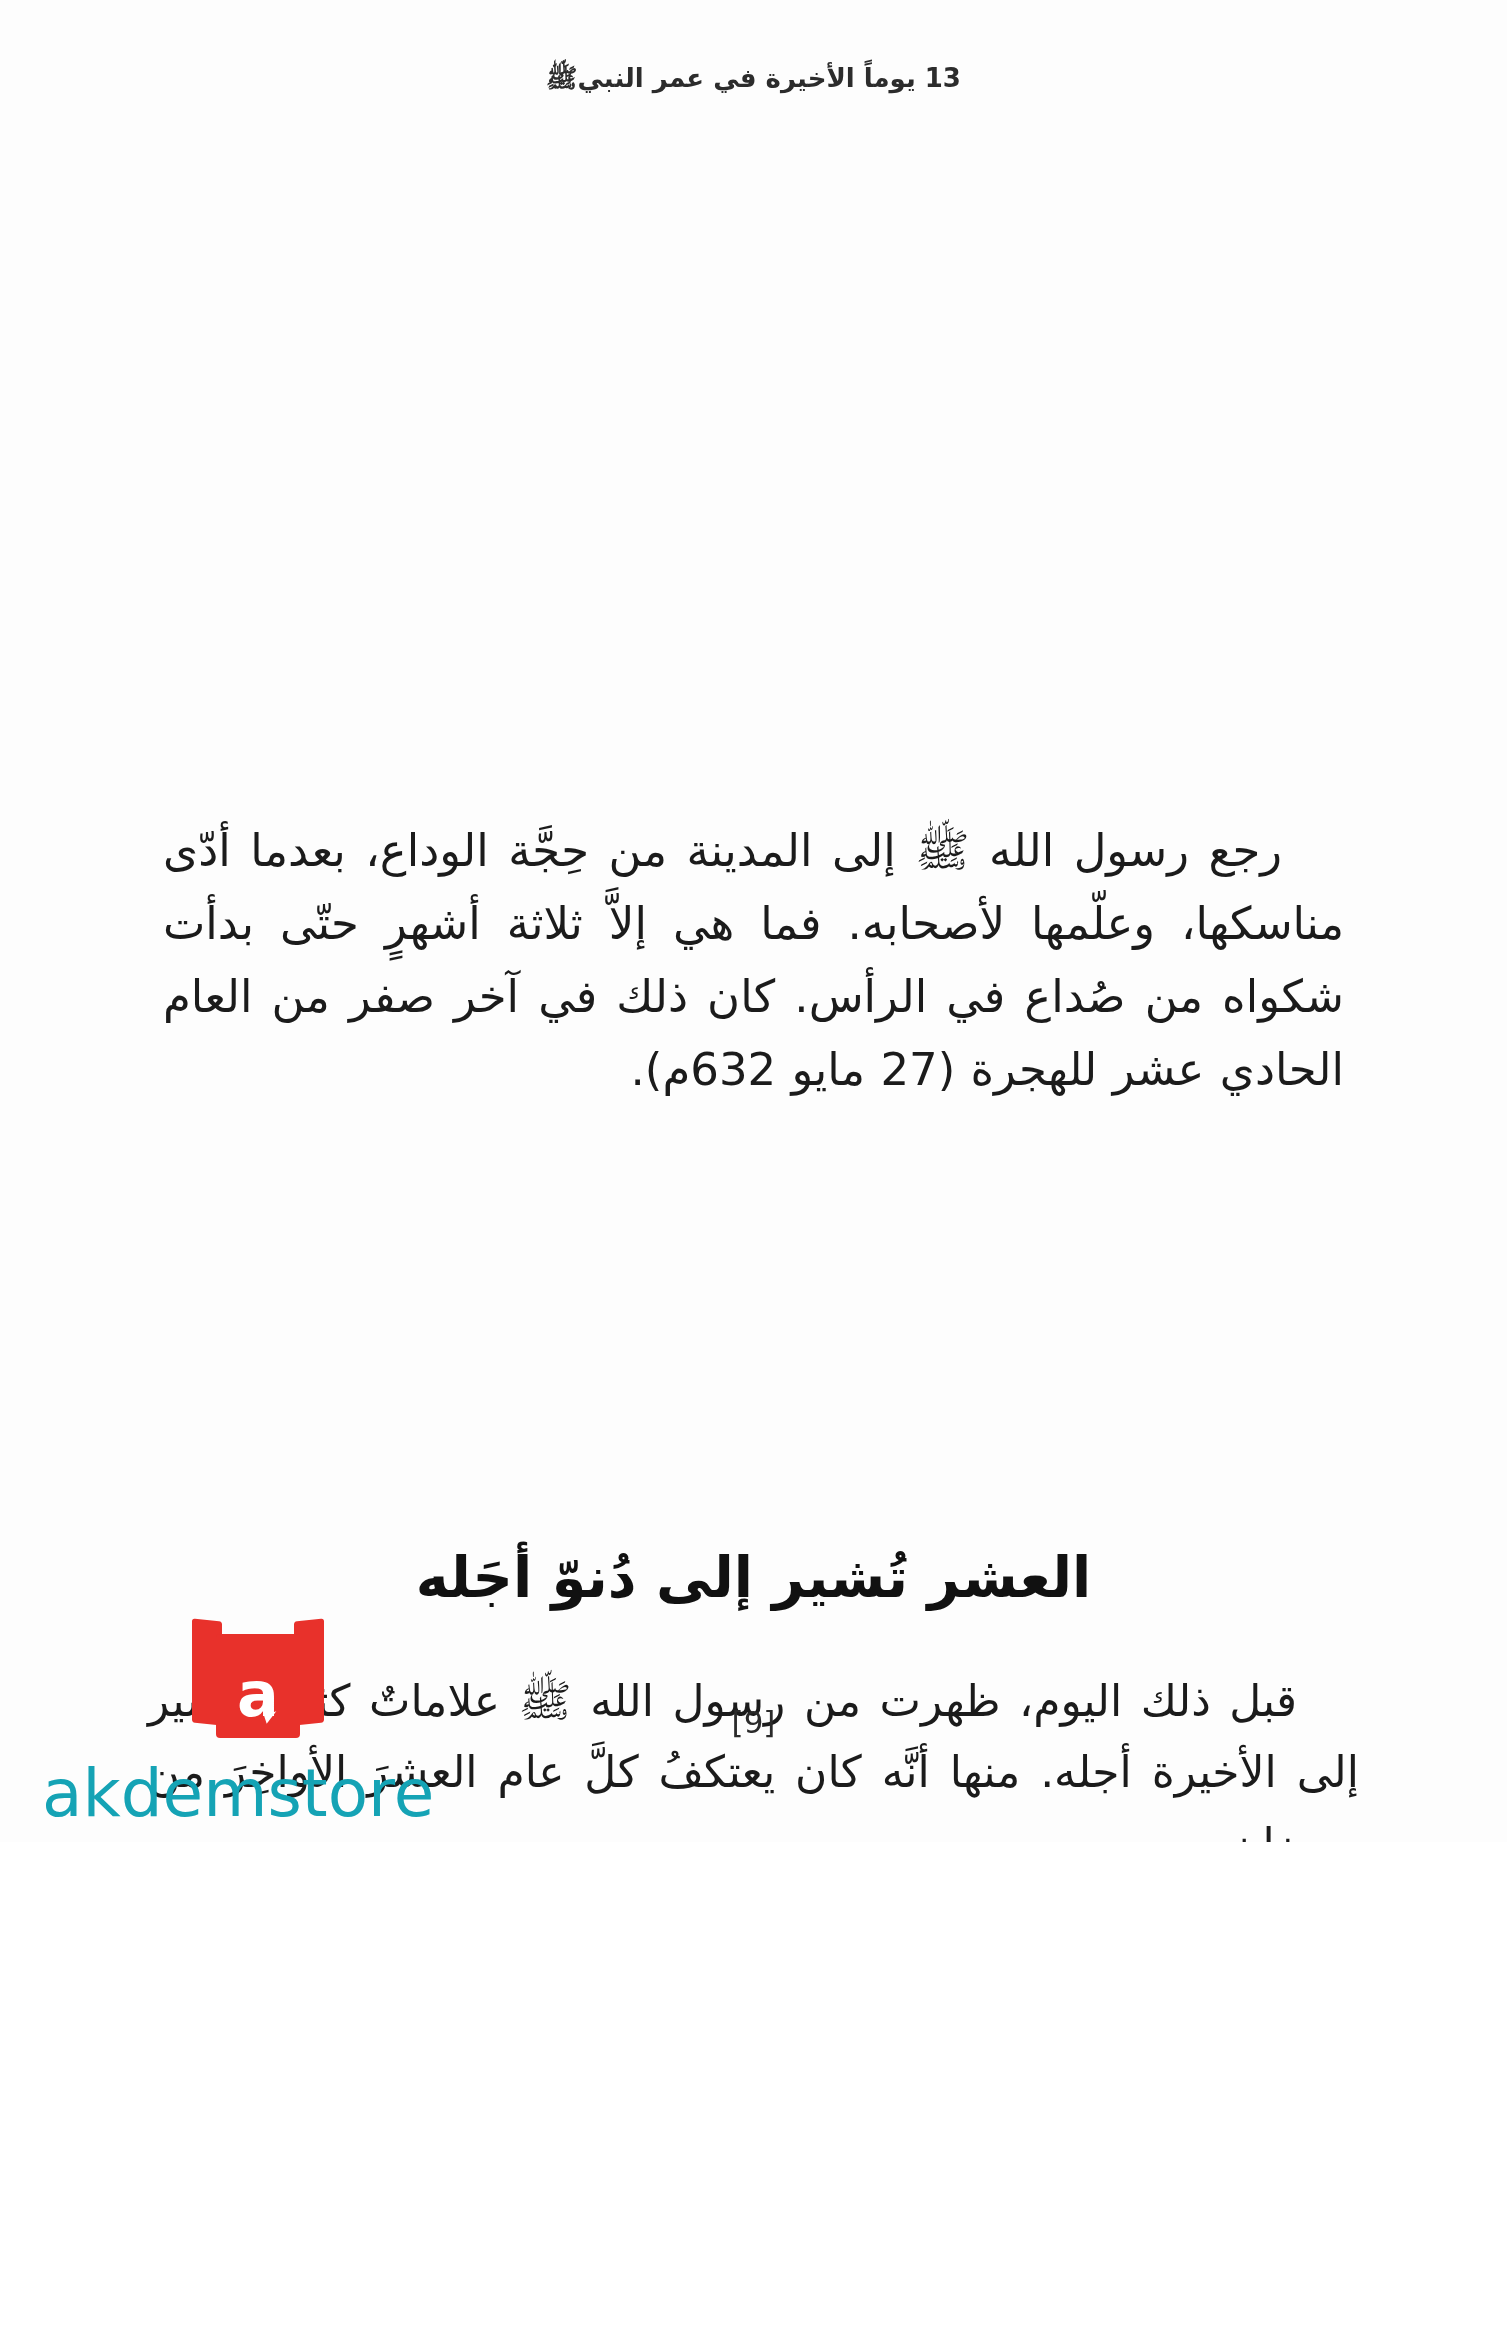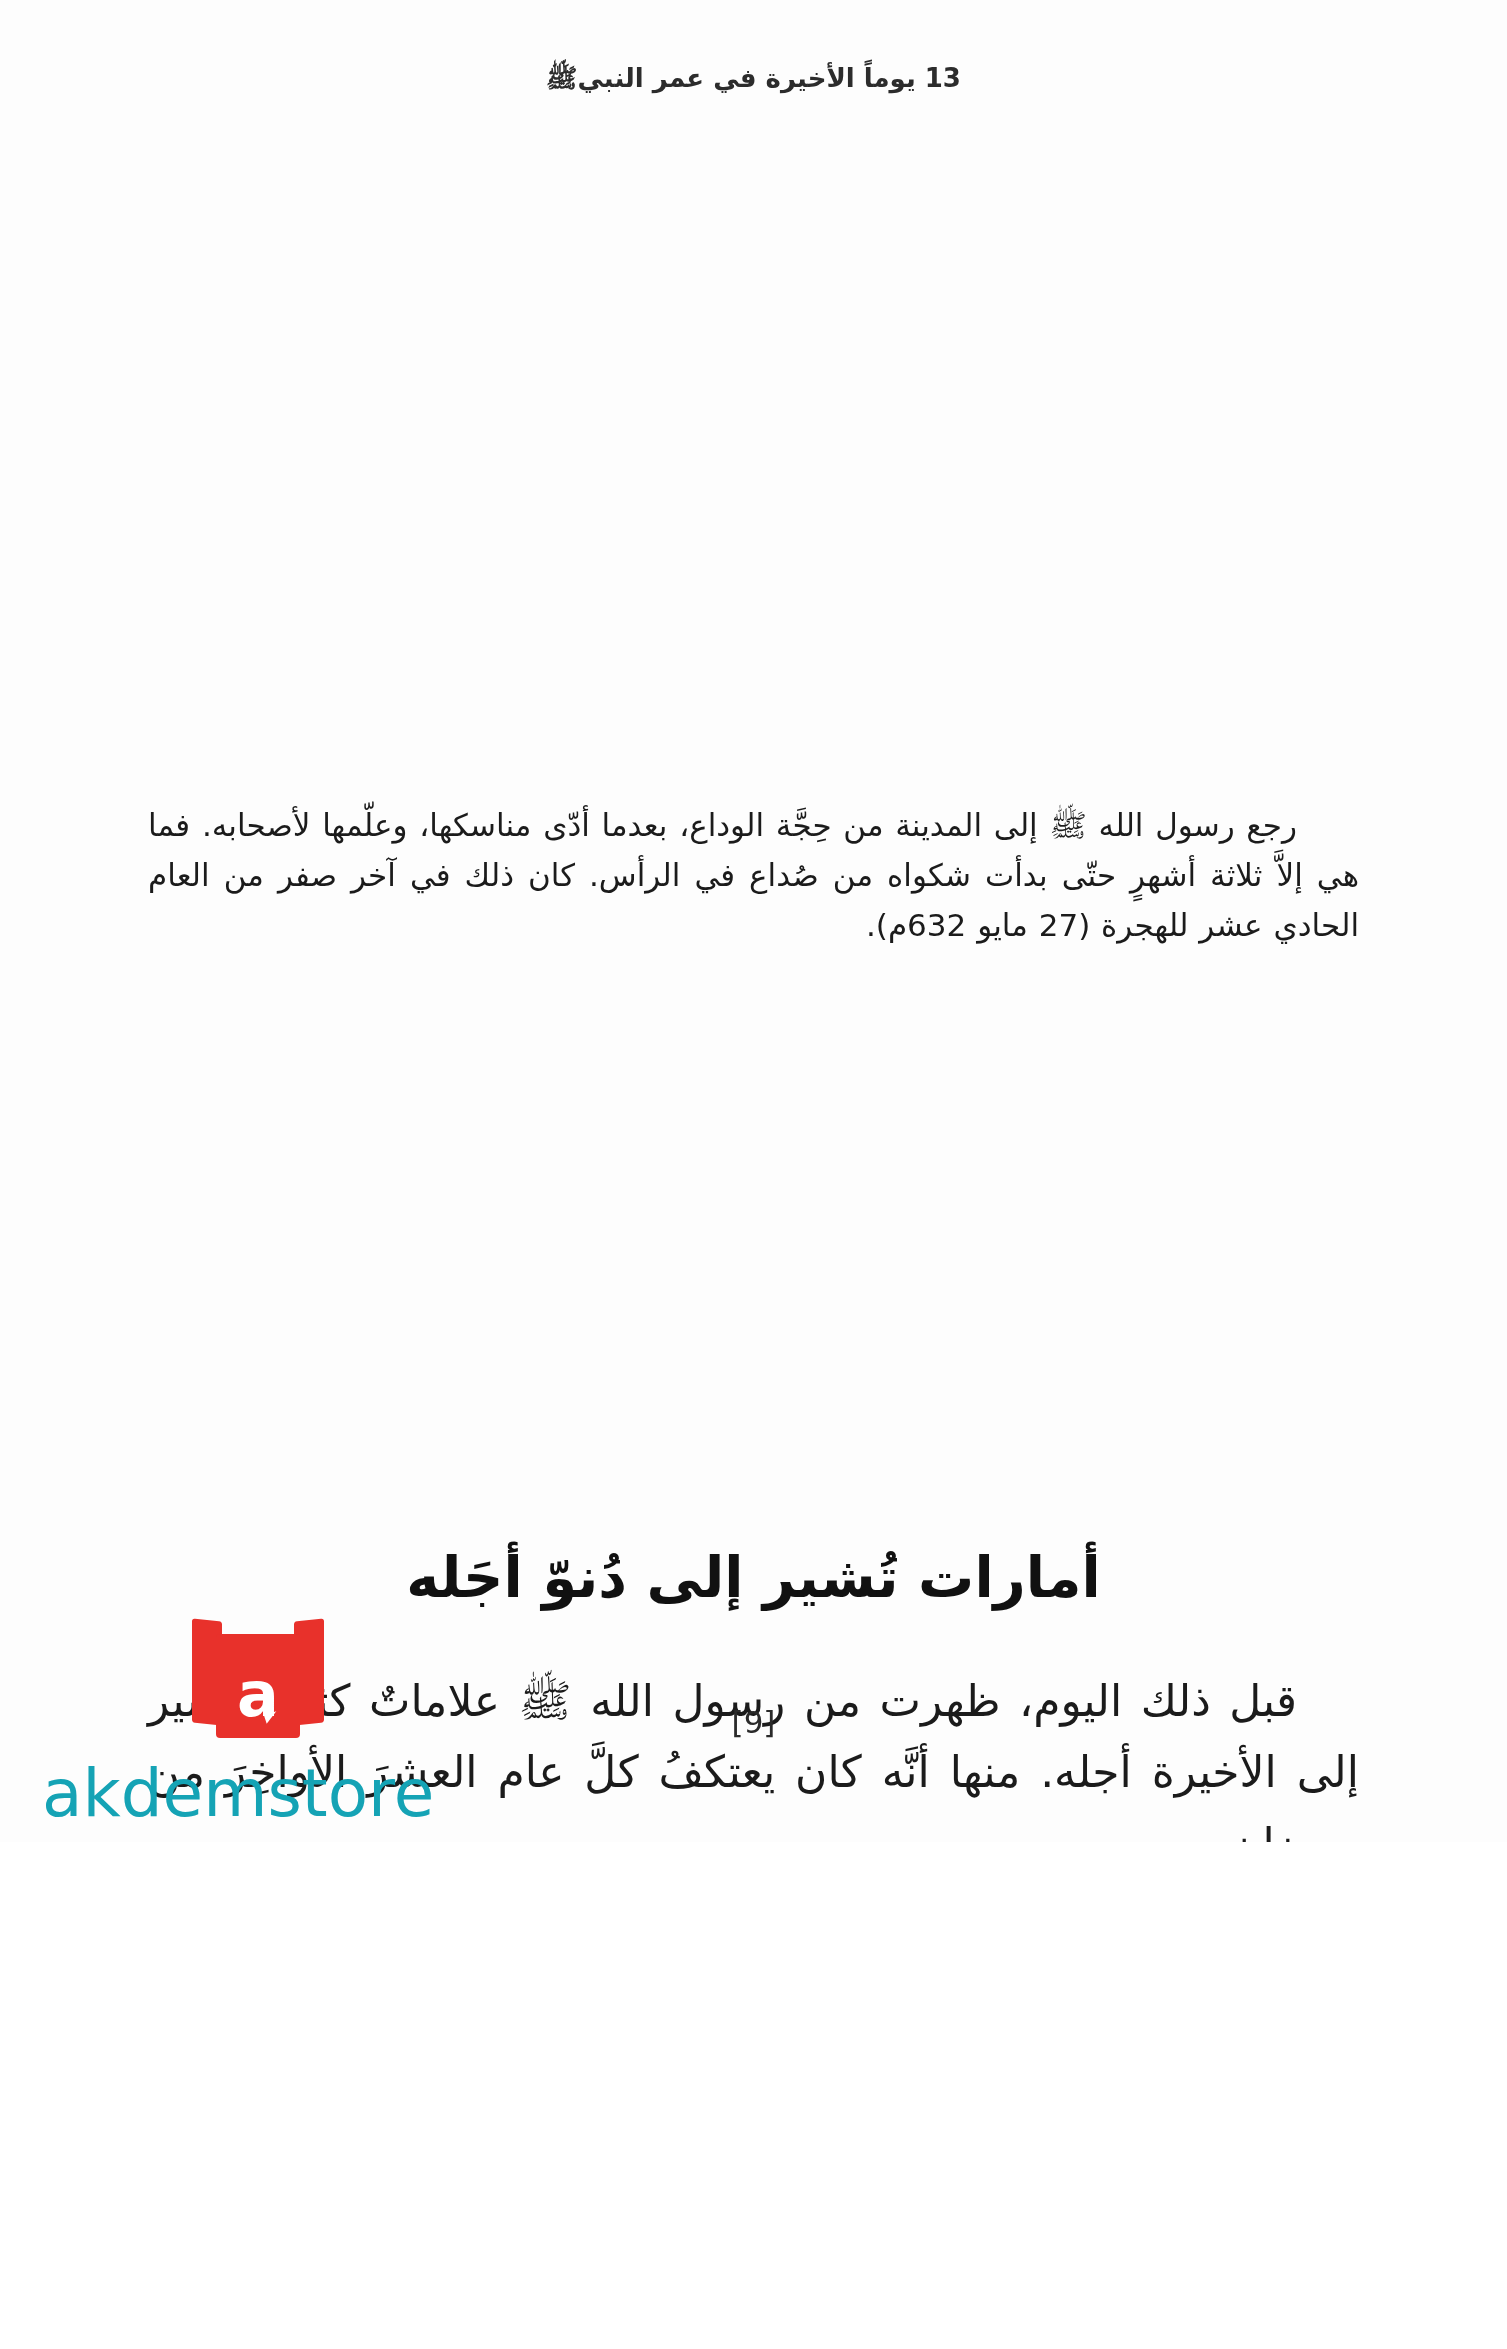--- a/index.html
+++ b/index.html
@@ -36,25 +36,25 @@
   .body-block {
     position: absolute;
     right: 148px;
     left: 148px;
     direction: rtl;
     text-align: justify;
     text-align-last: right;
     color: #1b1b1b;
   }
   .para {
-    font-size: 31px;
+    font-size: 45px;
     line-height: 1.62;
     font-weight: 400;
     text-indent: 62px;
-    margin: 0;
+    margin: 15px;
     word-spacing: 1px;
   }
   .para-2 {
     font-size: 44px;
     line-height: 1.62;
     font-weight: 400;
     text-indent: 62px;
     margin: 0;
   }
   .p1 { top: 800px; }
@@ -161,21 +161,21 @@
 <body>
 
 <div class="page">
 
   <div class="running-head">13 يوماً الأخيرة في عمر النبيﷺ</div>
 
   <div class="body-block p1">
     <p class="para">رجع رسول الله ﷺ إلى المدينة من حِجَّة الوداع، بعدما أدّى مناسكها، وعلّمها لأصحابه. فما هي إلاَّ ثلاثة أشهرٍ حتّى بدأت شكواه من صُداع في الرأس. كان ذلك في آخر صفر من العام الحادي عشر للهجرة (27 مايو 632م).</p>
   </div>
 
-  <div class="section-heading">أمارات تُشير إلى دُنوّ أجَله</div>
+  <div class="section-heading">العشر تُشير إلى دُنوّ أجَله</div>
 
   <div class="body-block p2">
     <p class="para-2">قبل ذلك اليوم، ظهرت من رسول الله ﷺ علاماتٌ كثيرة تشير إلى الأخيرة أجله. منها أنَّه كان يعتكفُ كلَّ عام العشرَ الأواخِرَ من رمضان،</p>
   </div>
 
   <div class="page-number">[9]</div>
 
   <div class="watermark">
     <div class="wm-mark">
       <div class="wm-book-left"></div>

